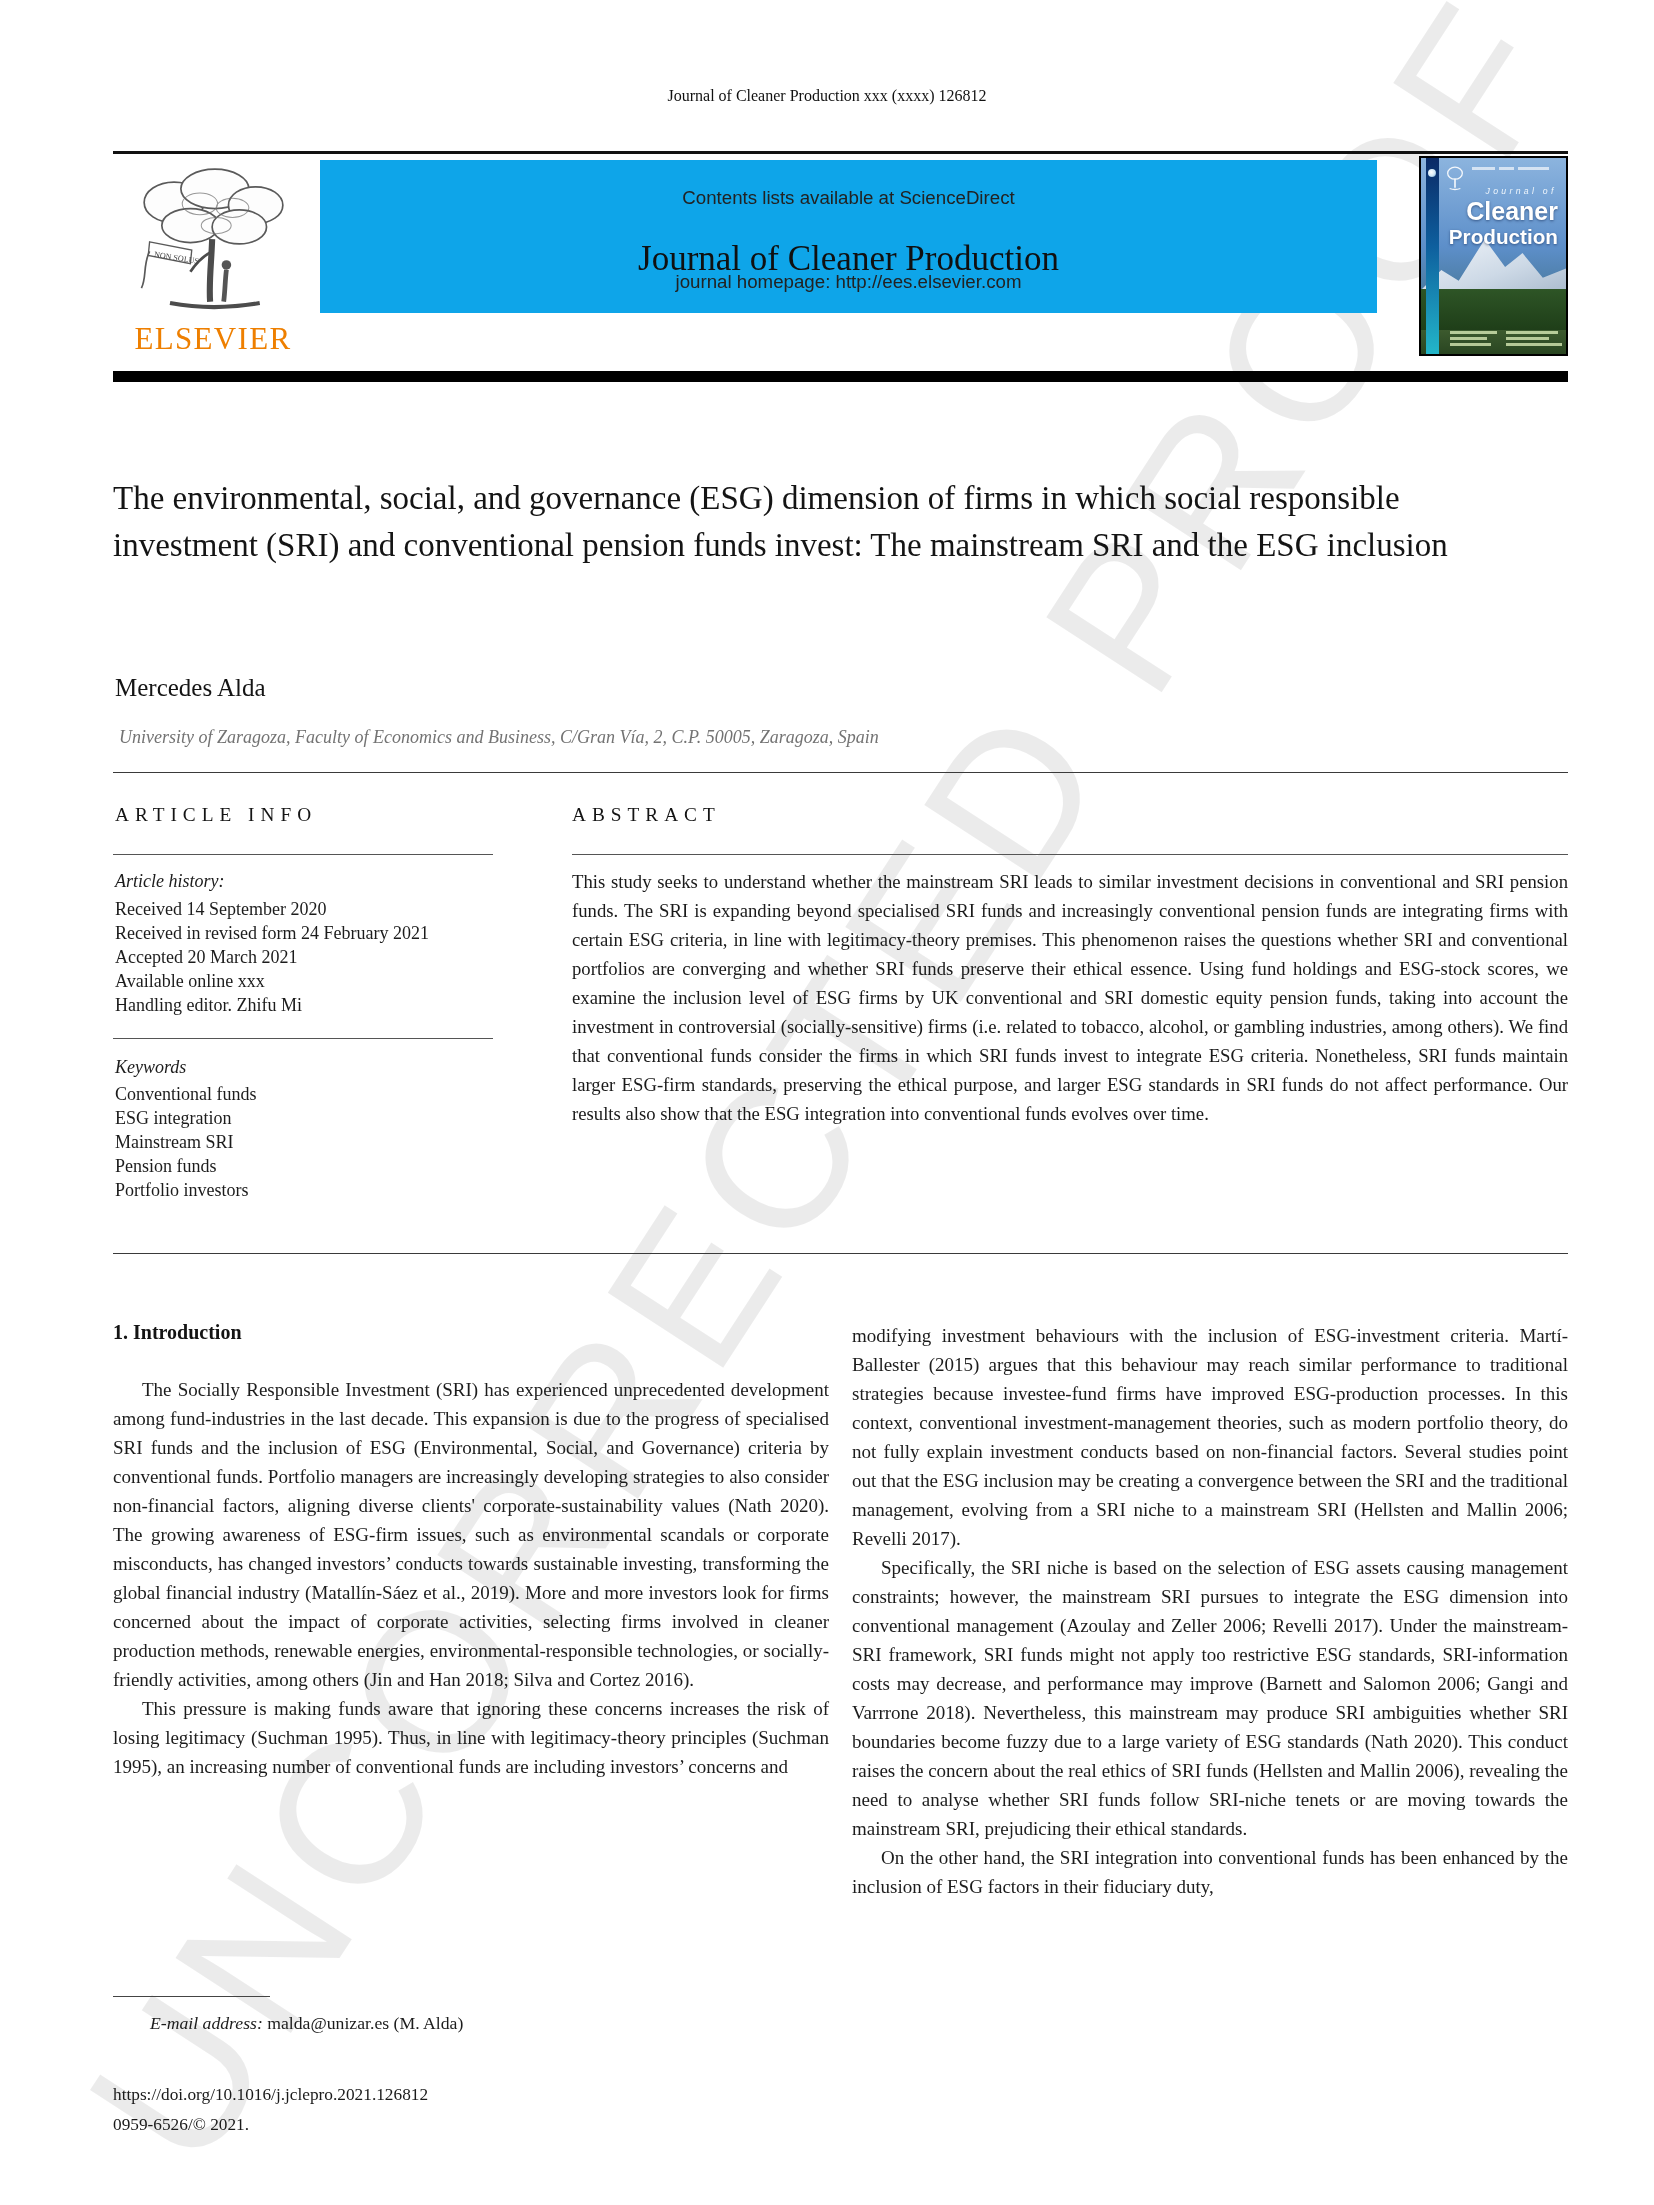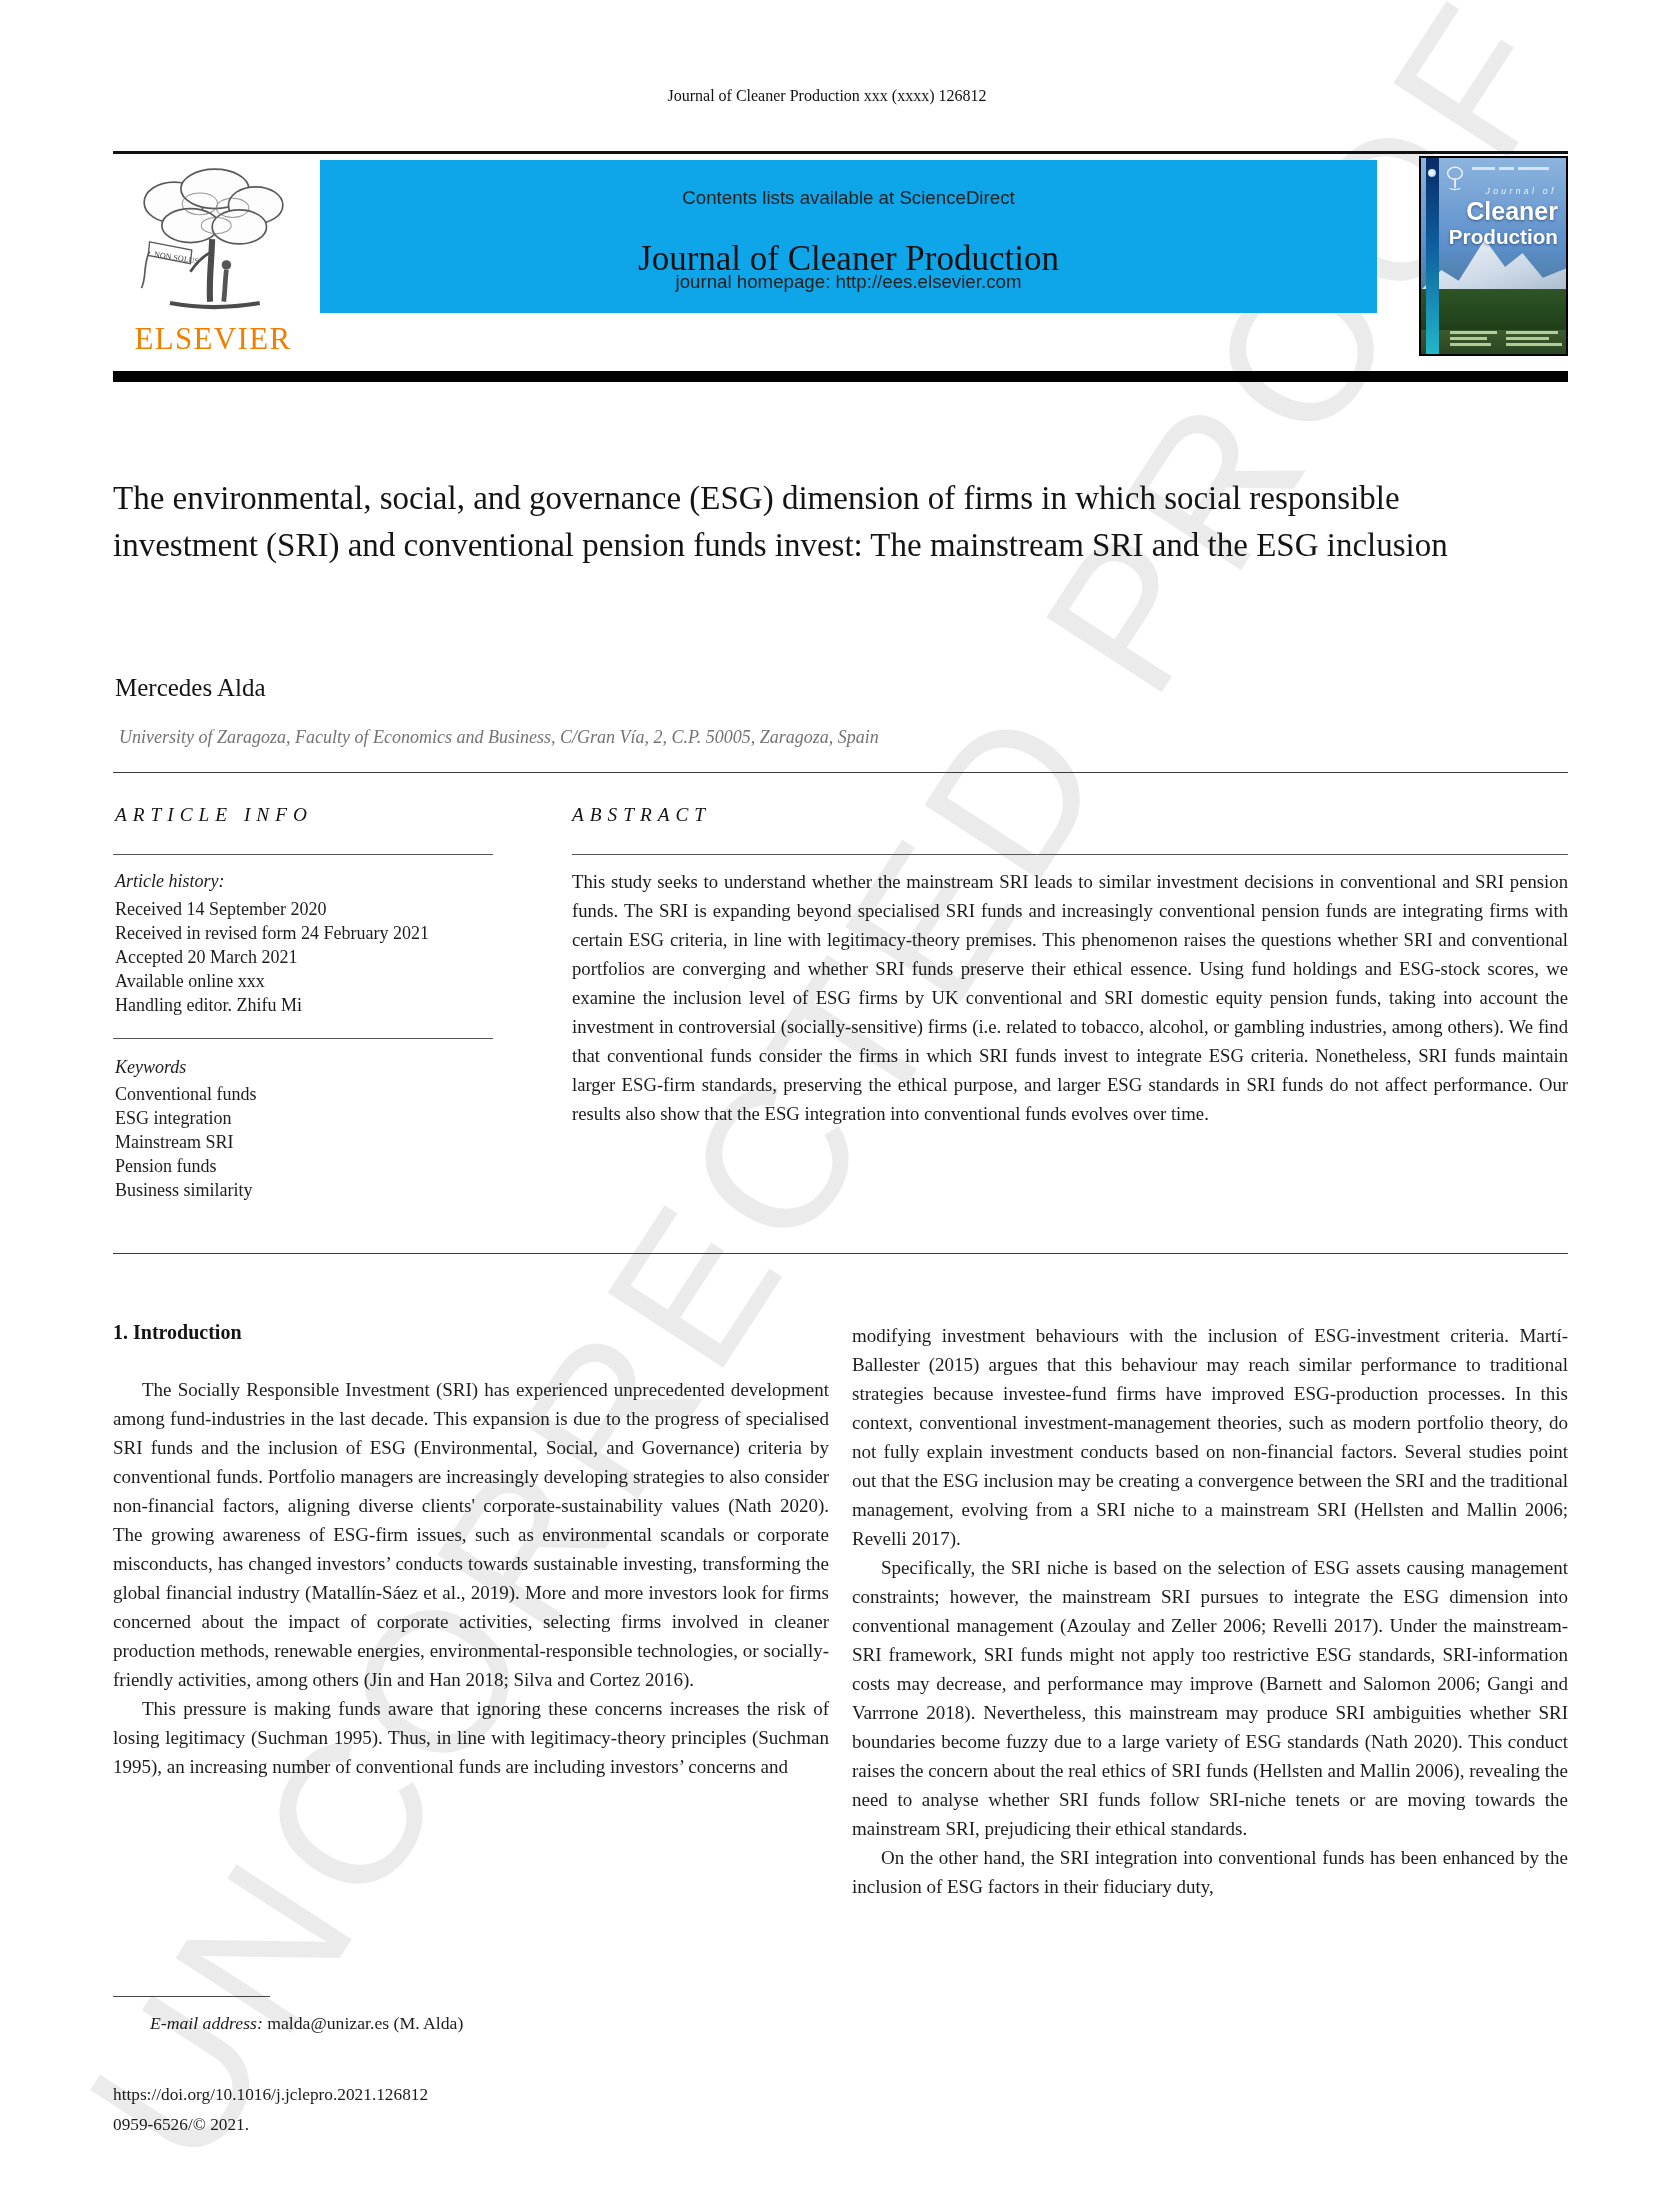--- a/index.html
+++ b/index.html
@@ -55,21 +55,21 @@
   .cv-bullets span{display:block;height:2.7px;background:rgba(225,243,190,.75);}
 
   
   .title{position:absolute;left:113px;top:475px;width:1384px;font-size:33px;line-height:47px;
          font-weight:normal;color:#141414;margin:0;z-index:2;}
   .author{position:absolute;left:115px;top:674px;font-size:25px;color:#141414;z-index:2;}
   .affiliation{position:absolute;left:119px;top:727px;font-size:18px;font-style:italic;color:#737373;z-index:2;}
   .r-affil{left:113px;top:772px;width:1455px;height:1.3px;background:#3a3a3a;}
 
   
-  .sec-heading{position:absolute;font-size:19.3px;letter-spacing:6px;color:#141414;z-index:2;font-style:italic;}
+  .sec-heading{position:absolute;font-size:19.3px;letter-spacing:6px;color:#141414;z-index:2;}
   .h-info{left:115px;top:804px;}
   .h-abs{left:572px;top:804px;}
   .r-info1{left:113px;top:854px;width:380px;height:1.3px;background:#555;}
   .r-info2{left:113px;top:1038px;width:380px;height:1.3px;background:#555;}
   .r-abs{left:572px;top:854px;width:996px;height:1.3px;background:#555;}
   .info-label{position:absolute;left:115px;font-size:18px;font-style:italic;z-index:2;}
   .lbl-history{top:871px;}
   .lbl-keywords{top:1057px;}
   .info-list{position:absolute;left:115px;width:384px;font-size:18px;line-height:24px;z-index:2;}
   .list-history{top:897px;}
@@ -191,21 +191,21 @@
     <div>Handling editor. Zhifu Mi</div>
   </div>
 
   <div class="rule r-info2"></div>
   <div class="info-label lbl-keywords">Keywords</div>
   <div class="info-list list-keywords">
     <div>Conventional funds</div>
     <div>ESG integration</div>
     <div>Mainstream SRI</div>
     <div>Pension funds</div>
-    <div>Business similarity</div>
+    <div>Portfolio investors</div>
   </div>
 
   <div class="abs-col">
     <div class="abs-text">This study seeks to understand whether the mainstream SRI leads to similar investment decisions in conventional and SRI pension funds. The SRI is expanding beyond specialised SRI funds and increasingly conventional pension funds are integrating firms with certain ESG criteria, in line with legitimacy-theory premises. This phenomenon raises the questions whether SRI and conventional portfolios are converging and whether SRI funds preserve their ethical essence. Using fund holdings and ESG-stock scores, we examine the inclusion level of ESG firms by UK conventional and SRI domestic equity pension funds, taking into account the investment in controversial (socially-sensitive) firms (i.e. related to tobacco, alcohol, or gambling industries, among others). We find that conventional funds consider the firms in which SRI funds invest to integrate ESG criteria. Nonetheless, SRI funds maintain larger ESG-firm standards, preserving the ethical purpose, and larger ESG standards in SRI funds do not affect performance. Our results also show that the ESG integration into conventional funds evolves over time.</div>
   </div>
 
   <div class="rule r-secbottom"></div>
 
   <div class="col col-left">
     <h2>1. Introduction</h2>

